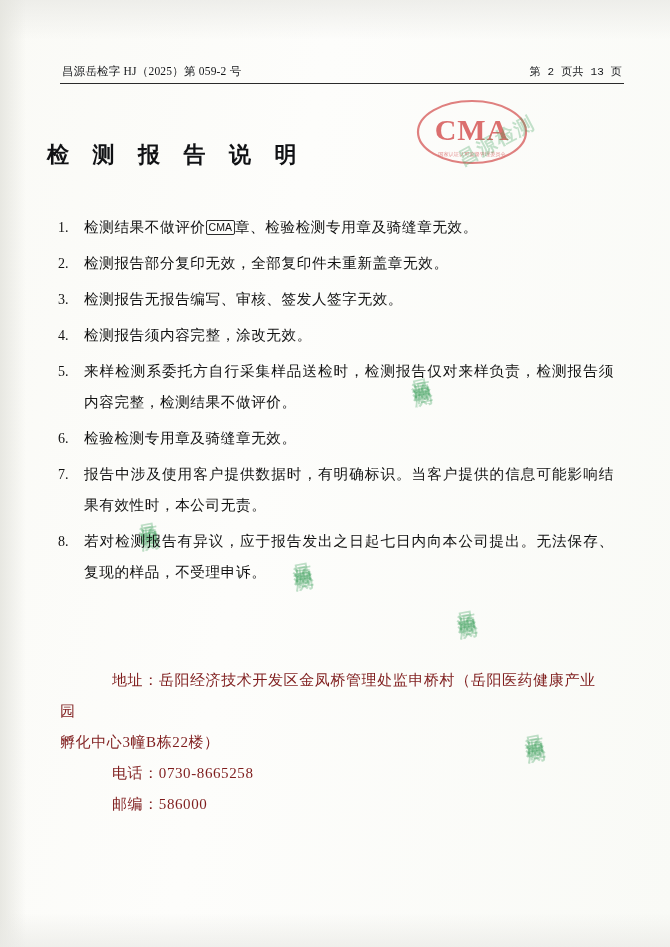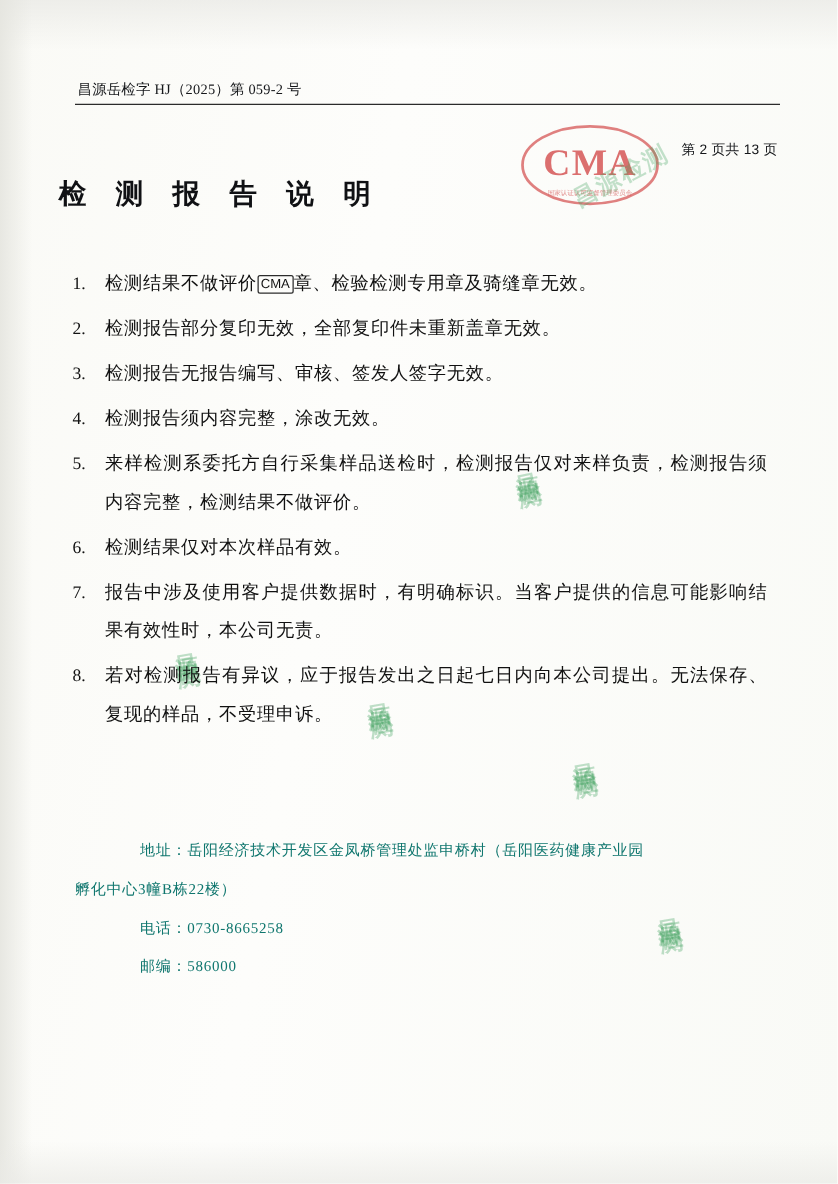--- a/index.html
+++ b/index.html
@@ -58,25 +58,24 @@
     justify-content: space-between;
     font-size: 11.5px;
     letter-spacing: 0.2px;
   }
   .header-left {
     font-family: "Liberation Serif", serif;
     color: #15171a;
     white-space: nowrap;
   }
   .header-right {
-    font-family: Liberation Sans, sans-serif;
+    font-family: Liberation Mono, monospace;
     color: #15171a;
     white-space: nowrap;
     font-size: 11px;
-    margin-top: 48px;
   }
   .header-rule {
     position: absolute;
     left: 60px;
     right: 46px;
     top: 83px;
     border-bottom: 1.1px solid #2b2b2b;
   }
 
   
@@ -133,24 +132,24 @@
     letter-spacing: 0;
     transform: translateY(-1px);
   }
 
   
   .footer-block {
     position: absolute;
     left: 60px;
     right: 60px;
     top: 665px;
-    font-size: 12px;
+    font-size: 15px;
     line-height: 31px;
     letter-spacing: 0.6px;
-    color: #0f766e;
+    color: #7f1d1d;
   }
   .footer-line {
     white-space: pre-wrap;
   }
   .footer-line.indent1 { text-indent: 52px; }
   .footer-line.indent2 { text-indent: 0; }
   .footer-line.indent3 { text-indent: 52px; }
 
   
   .cma-stamp {
@@ -243,21 +242,21 @@
       <div class="clause-text">检测报告须内容完整，涂改无效。</div>
     </div>
 
     <div class="clause">
       <div class="clause-num">5.</div>
       <div class="clause-text">来样检测系委托方自行采集样品送检时，检测报告仅对来样负责，检测报告须内容完整，检测结果不做评价。</div>
     </div>
 
     <div class="clause">
       <div class="clause-num">6.</div>
-      <div class="clause-text">检测结果仅对本次样品有效。</div>
+      <div class="clause-text">检验检测专用章及骑缝章无效。</div>
     </div>
 
     <div class="clause">
       <div class="clause-num">7.</div>
       <div class="clause-text">报告中涉及使用客户提供数据时，有明确标识。当客户提供的信息可能影响结果有效性时，本公司无责。</div>
     </div>
 
     <div class="clause">
       <div class="clause-num">8.</div>
       <div class="clause-text">若对检测报告有异议，应于报告发出之日起七日内向本公司提出。无法保存、复现的样品，不受理申诉。</div>

